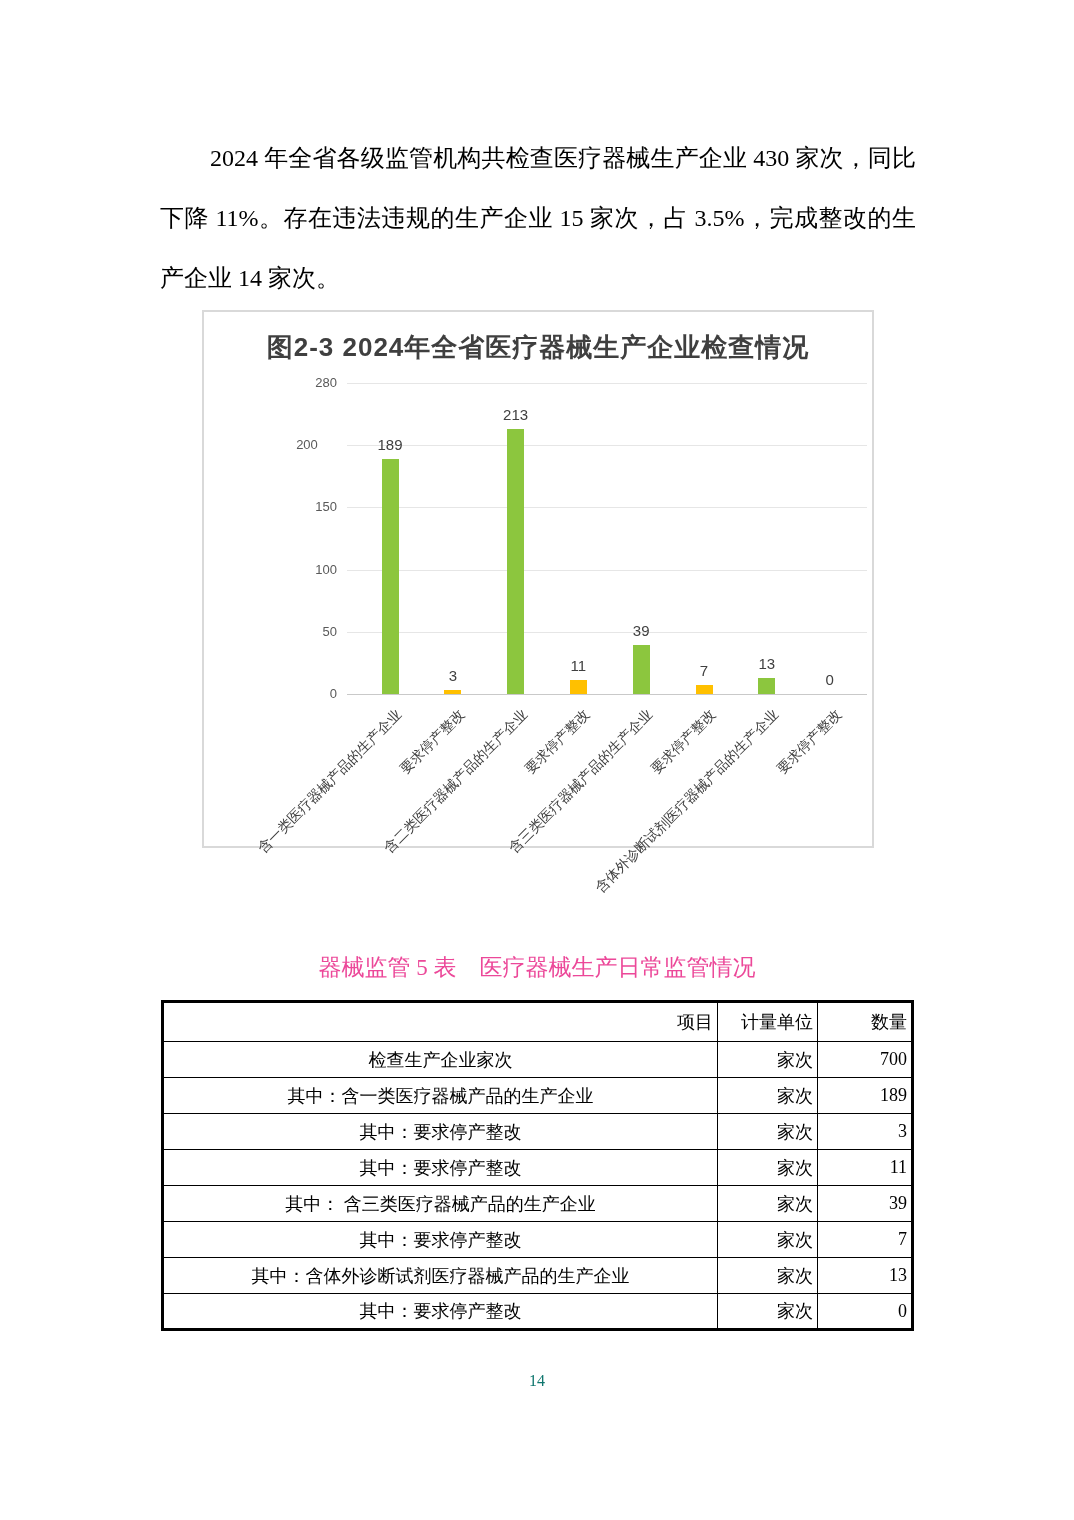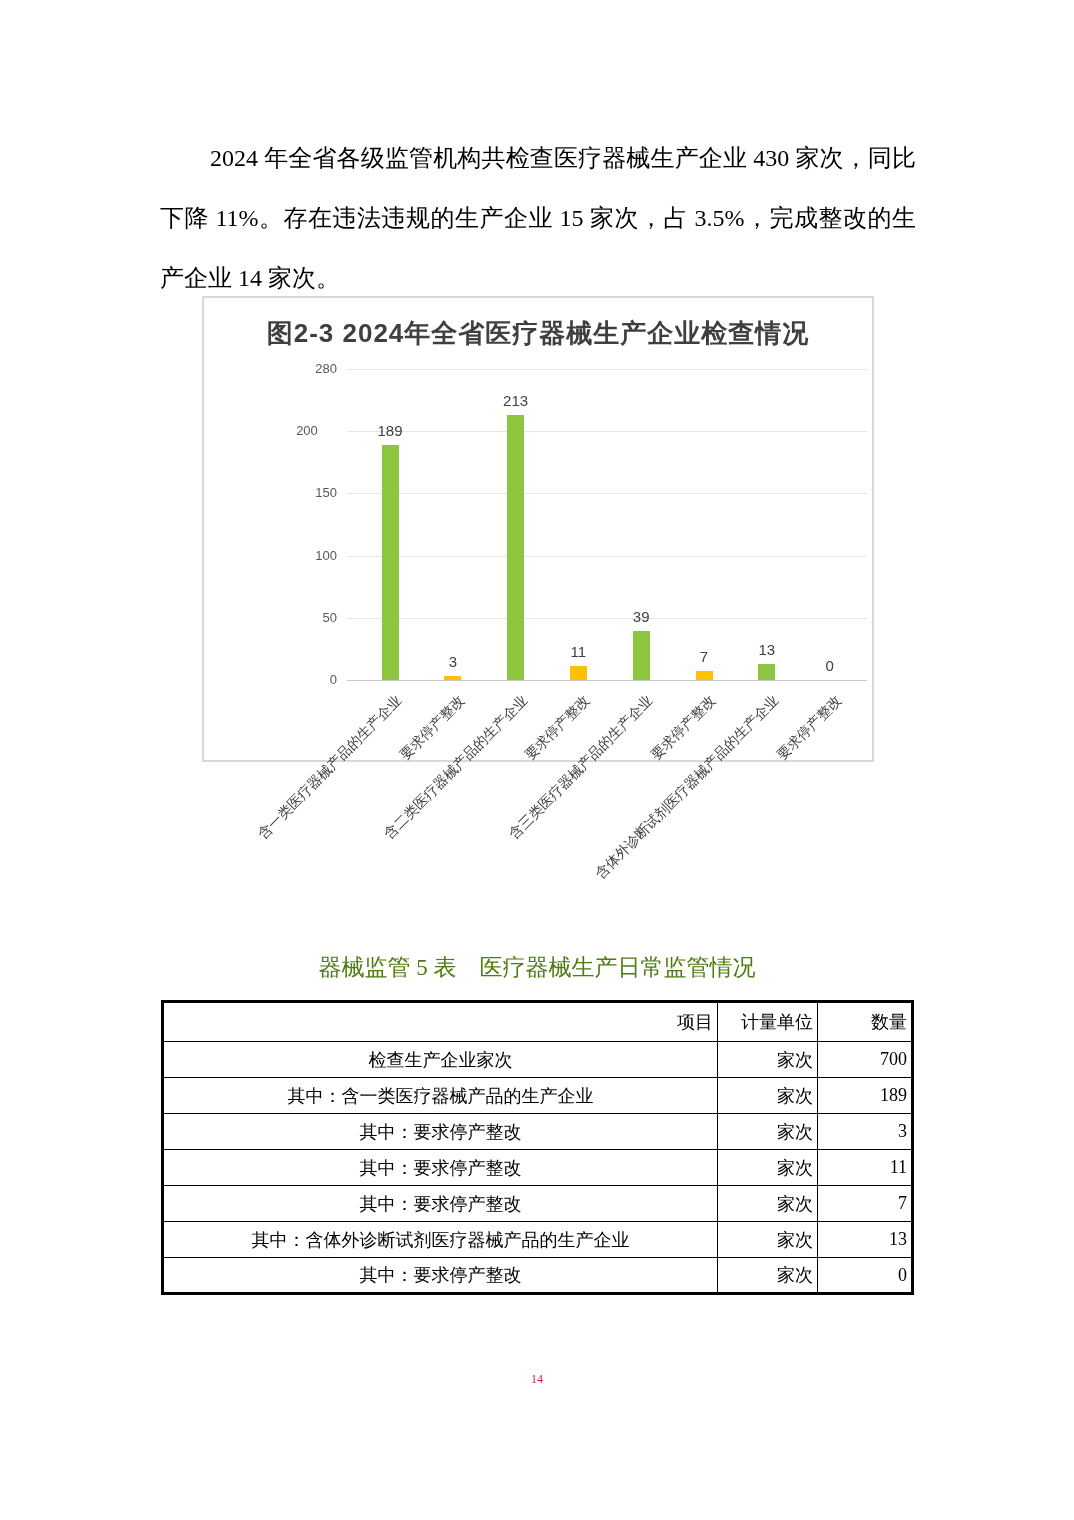--- a/index.html
+++ b/index.html
@@ -20,22 +20,22 @@
     font-size: 24px;
     line-height: 60px;
     text-align: justify;
     text-indent: 50px;
     color: #000000;
   }
 
   
   .chart-box {
     position: absolute;
-    left: 202px; top: 296px;
-    width: 672px; height: 466px;
+    left: 202px; top: 310px;
+    width: 672px; height: 538px;
     background: #ffffff;
     border: 2px solid #d9d9d9;
   }
   .chart-title {
     position: absolute;
     left: 0; top: 18px; width: 100%;
     text-align: center;
     font-family: "Liberation Sans", sans-serif;
     font-weight: bold;
     font-size: 26px;
@@ -71,21 +71,21 @@
     transform: rotate(-45deg);
     transform-origin: 100% 0;
   }
 
   
   .table-title {
     position: absolute;
     left: 0; top: 952px; width: 100%;
     text-align: center;
     font-size: 23px;
-    color: #4d7c0f;
+    color: #ec4899;
   }
   table.data {
     position: absolute;
     left: 161px; top: 1000px;
     width: 750px;
     border-collapse: collapse;
     table-layout: fixed;
     font-size: 18px;
   }
   table.data col.c1 { width: 555px; }
@@ -102,22 +102,22 @@
   table.data { border: 3px solid #000000; }
   table.data td.item { text-align: center; margin-left: 24px; }
   td.indent-none   { padding-left: 11px; }
   td.indent-sub    { padding-left: 34px; }
   td.indent-subsub { padding-left: 157px; }
 
   .page-number {
     position: absolute;
     left: 0; top: 1372px; width: 100%;
     text-align: center;
-    font-size: 12px;
-    color: #be185d;
+    font-size: 16px;
+    color: #0f766e;
   }
 </style>
 </head>
 <body>
 
 <div class="page">
 
   <p class="intro">2024 年全省各级监管机构共检查医疗器械生产企业 430 家次，同比下降 11%。存在违法违规的生产企业 15 家次，占 3.5%，完成整改的生产企业 14 家次。</p>
 
   <div class="chart-box">
@@ -191,20 +191,25 @@
           <td class="item indent-subsub">其中：要求停产整改</td>
           <td>家次</td>
           <td>3</td>
         </tr>
         <tr>
           <td class="item indent-subsub">其中：要求停产整改</td>
           <td>家次</td>
           <td>11</td>
         </tr>
         <tr>
+          <td class="item indent-sub">其中： 含三类医疗器械产品的生产企业</td>
+          <td>家次</td>
+          <td>39</td>
+        </tr>
+        <tr>
           <td class="item indent-subsub">其中：要求停产整改</td>
           <td>家次</td>
           <td>7</td>
         </tr>
         <tr>
           <td class="item indent-sub">其中：含体外诊断试剂医疗器械产品的生产企业</td>
           <td>家次</td>
           <td>13</td>
         </tr>
         <tr>

